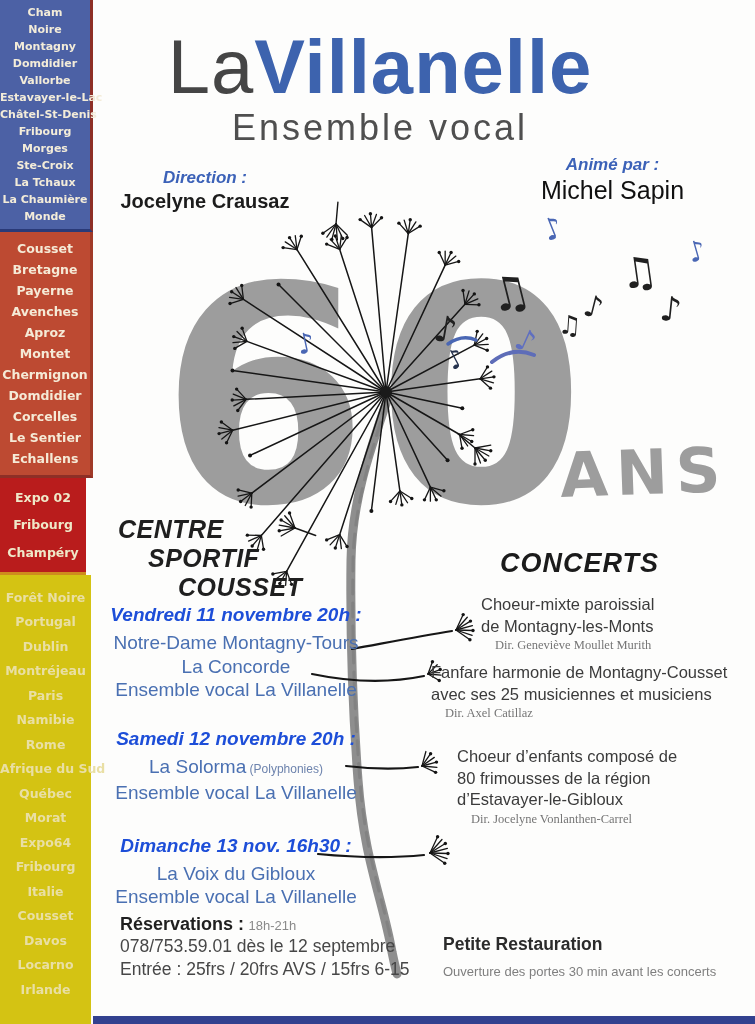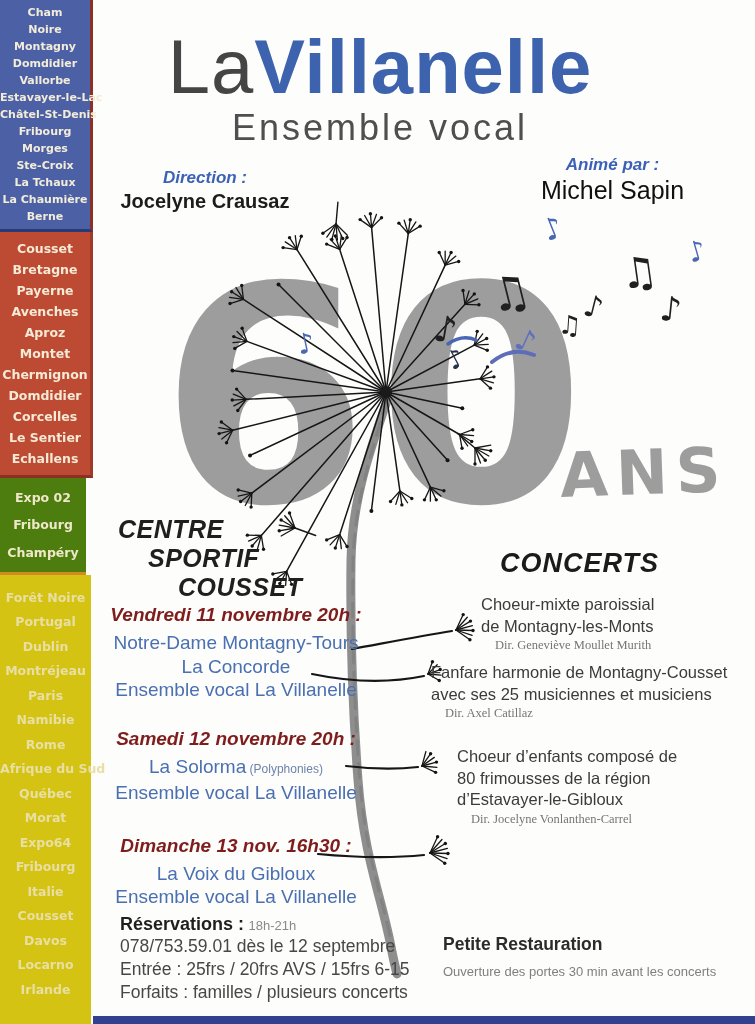--- a/index.html
+++ b/index.html
@@ -7,21 +7,21 @@
     width:755px;height:1024px;position:relative;overflow:hidden;
     background:#fdfdfc;font-family:"Liberation Sans",sans-serif;
   }
   
   .side{position:absolute;left:0;display:flex;flex-direction:column;justify-content:space-around;
         text-align:center;font-family:"DejaVu Sans",sans-serif;font-weight:bold;box-sizing:border-box;}
   .side-blue{top:0;height:232px;width:93px;background:#4c61a5;color:#f3ecd9;font-size:11.5px;
              border-bottom:3px solid #2a3a78;border-right:3px solid #8e2f26;padding:4px 0;}
   .side-red{top:232px;height:246px;width:93px;background:#bd4a32;color:#f5ead6;font-size:12.5px;
             border-bottom:3px solid #8e2f26;border-right:3px solid #a03a28;padding:6px 0;}
-  .side-olive{top:478px;height:97px;width:86px;background:#4d7c0f;color:#efe8c8;font-size:12.5px;
+  .side-olive{top:478px;height:97px;width:86px;background:#b91c1c;color:#efe8c8;font-size:12.5px;
               border-bottom:3px solid #cf8b1d;padding:6px 0;}
   .side-yellow{top:575px;height:449px;width:91px;background:#d4c313;color:#e9dfa4;font-size:12.5px;
                padding:10px 0 22px 0;}
   .side div{white-space:nowrap;}
   .side-blue div{font-size:11px;}
   
   .title-wrap{position:absolute;left:95px;top:28px;width:570px;text-align:center;line-height:1.02;z-index:6;}
   .title-la{font-size:76px;font-weight:300;color:#454545;letter-spacing:1px;text-align:center;}
   .title-main{font-size:76px;font-weight:600;color:#3d63ae;letter-spacing:1px;}
   .subtitle{font-size:36px;font-weight:300;color:#4f4f4f;letter-spacing:3px;margin-top:4px;}
@@ -41,21 +41,21 @@
   .note{position:absolute;z-index:3;line-height:1;pointer-events:none;}
   
   .venue{position:absolute;left:118px;top:515px;z-index:6;font-size:25px;font-style:italic;font-weight:800;
          color:#1f1f1f;line-height:29px;letter-spacing:0.5px;}
   .venue div:nth-child(2){padding-left:30px;}
   .venue div:nth-child(3){padding-left:60px;}
   .concerts-h{position:absolute;left:500px;top:548px;z-index:6;font-size:27px;font-style:italic;
               font-weight:800;color:#1b1b1b;letter-spacing:1px;}
   
   .events{position:absolute;left:105px;top:604px;width:262px;text-align:center;z-index:6;}
-  .event-date{font-size:19px;font-weight:bold;font-style:italic;color:#7f1d1d;margin-bottom:5px;}
+  .event-date{font-size:19px;font-weight:bold;font-style:italic;color:#1d4ed8;margin-bottom:5px;}
   .event-line{font-size:19px;color:#4a70b2;line-height:23.5px;}
   .event-line small{font-size:12px;color:#6d83ad;}
   
   .performers{position:absolute;left:429px;top:594px;width:322px;z-index:6;}
   .perf-line{font-size:16.5px;color:#3b3b3b;line-height:21.5px;}
   .perf-dir{font-size:12.5px;color:#757575;margin-top:1px;padding-left:14px;font-family:Liberation Serif, serif;}
   
   .resa{position:absolute;left:120px;top:914px;z-index:6;}
   .resa-label{font-size:18px;font-weight:bold;color:#1f1f1f;}
   .resa-hours{font-size:13px;color:#8a8a8a;font-weight:normal;}
@@ -74,21 +74,21 @@
     <div>Montagny</div>
     <div>Domdidier</div>
     <div>Vallorbe</div>
     <div>Estavayer-le-Lac</div>
     <div>Châtel-St-Denis</div>
     <div>Fribourg</div>
     <div>Morges</div>
     <div>Ste-Croix</div>
     <div>La Tchaux</div>
     <div>La Chaumière</div>
-    <div>Berne</div>
+    <div>Monde</div>
   </div>
 <div class="side side-red">
     <div>Cousset</div>
     <div>Bretagne</div>
     <div>Payerne</div>
     <div>Avenches</div>
     <div>Aproz</div>
     <div>Montet</div>
     <div>Chermignon</div>
     <div>Domdidier</div>
@@ -450,21 +450,20 @@
     </div>
   </div>
 
 <div class="resa">
   <div>
     <span class="resa-label">Réservations :</span>
     <span class="resa-hours">18h-21h</span>
   </div>
   <div class="resa-line">078/753.59.01 dès le 12 septembre</div>
   <div class="resa-line">Entrée : 25frs / 20frs AVS / 15frs 6-15</div>
-  <div class="resa-line">Forfaits : familles / plusieurs concerts</div>
 </div>
 
 <div class="resto">
   <div class="resto-title">Petite Restauration</div>
   <div class="resto-note">Ouverture des portes 30 min avant les concerts</div>
 </div>
 
 <div class="bottom-bar"></div>
 
 <span class="note" style="left: 489px; top: 270px; font-size: 46px; color: rgb(32, 32, 32); transform: rotate(-14deg); font-family: &quot;DejaVu Sans&quot;, sans-serif;">♫</span>

